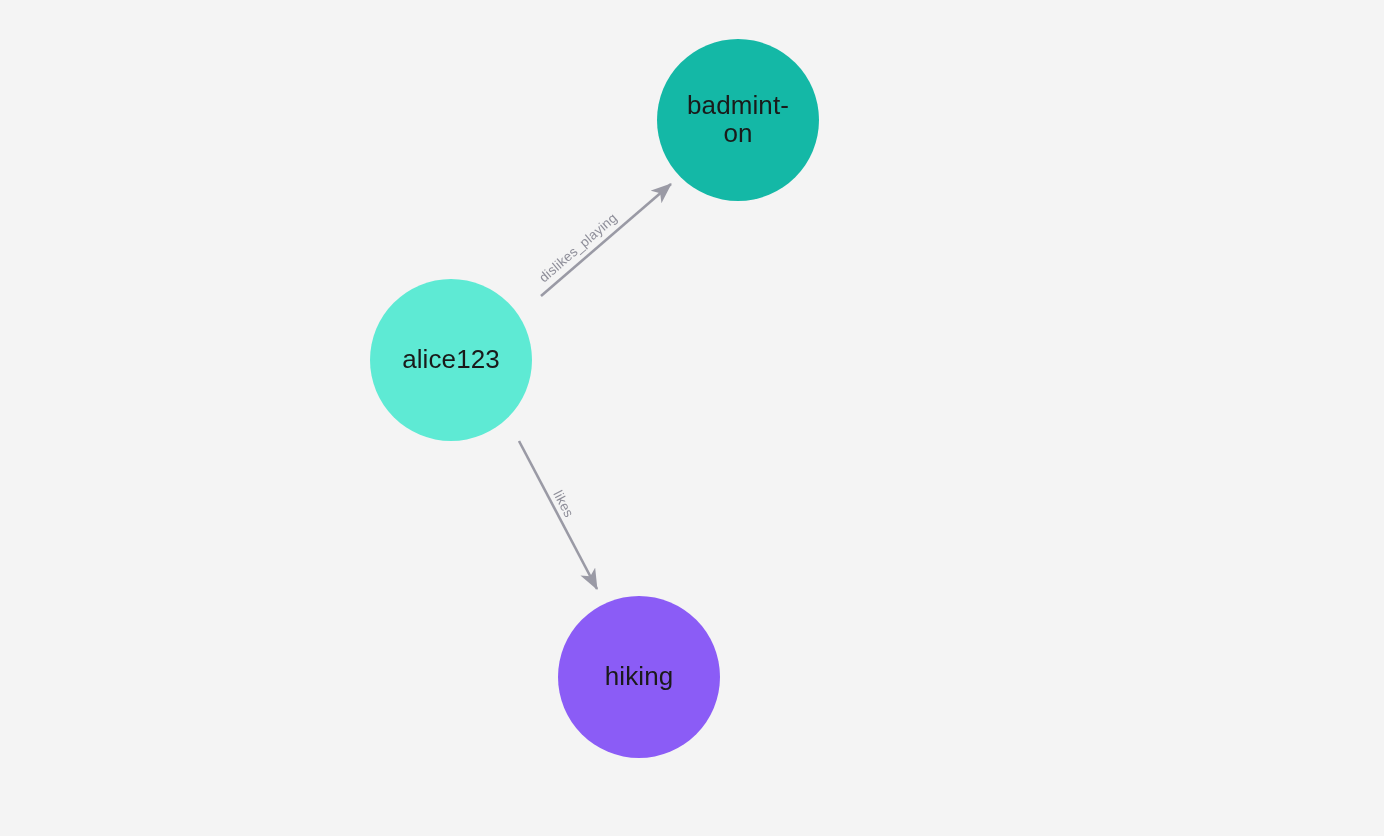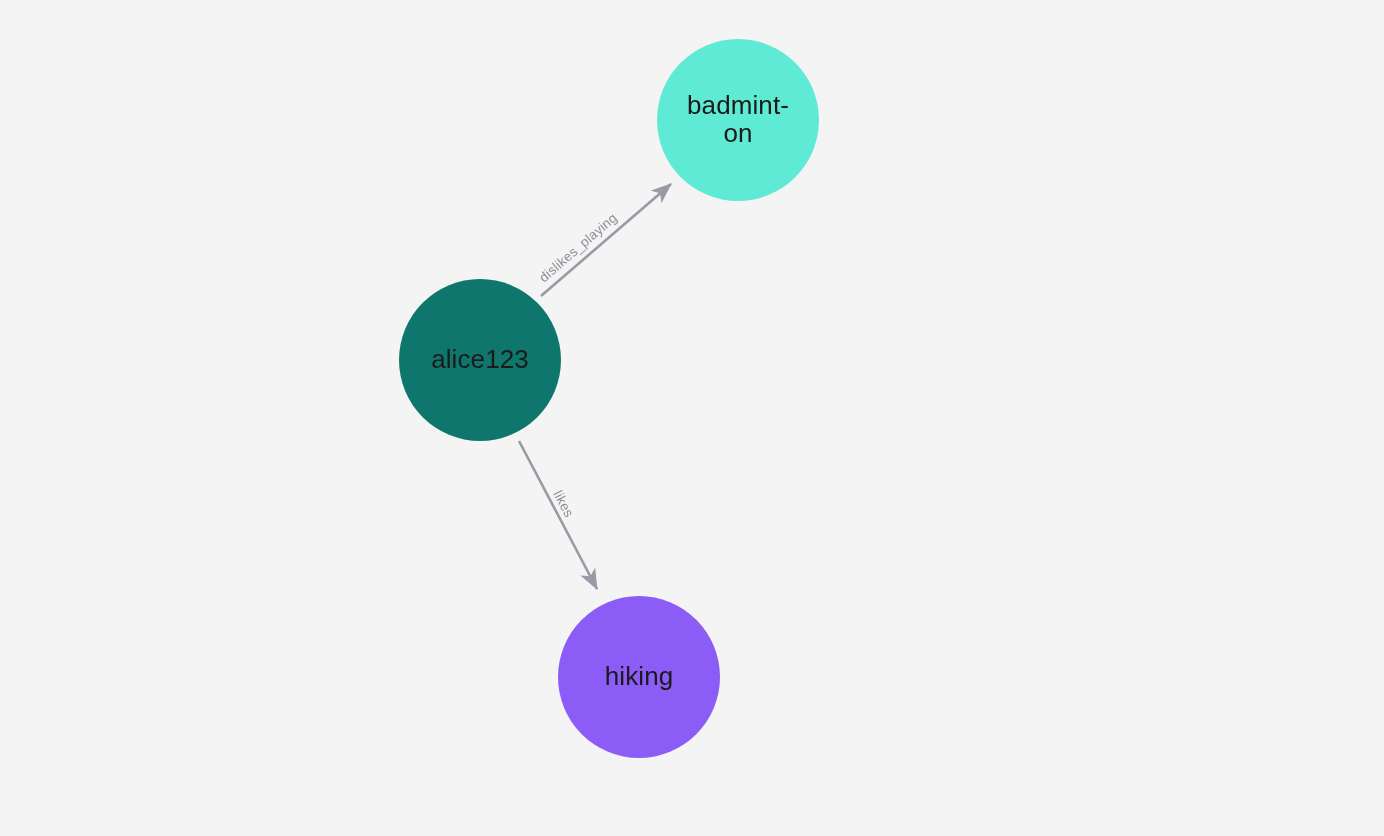--- a/index.html
+++ b/index.html
@@ -70,26 +70,26 @@
 
     <line class="edge-line" x1="541" y1="296" x2="671" y2="184" stroke="#9a9aa5" stroke-width="2.6" marker-end="url(#arrow-dislikes)"></line>
 
     <line class="edge-line" x1="519" y1="441" x2="597" y2="589" stroke="#9a9aa5" stroke-width="2.6" marker-end="url(#arrow-likes)"></line>
   </svg>
 
   <div class="edge-label" style="left:541px; top:272px; transform: rotate(-40.7deg);">dislikes_playing</div>
 
   <div class="edge-label" style="left:557px; top:484px; transform: rotate(62.2deg);">likes</div>
 
-  <div class="graph-node" style="left:657px; top:39px; width:162px; height:162px; background:#5eead4;">
+  <div class="graph-node" style="left:657px; top:39px; width:162px; height:162px; background:#14b8a6;">
     <span class="node-label">badmint-
 on</span>
   </div>
 
-  <div class="graph-node" style="left:399px; top:279px; width:162px; height:162px; background:#0f766e;">
+  <div class="graph-node" style="left:370px; top:279px; width:162px; height:162px; background:#5eead4;">
     <span class="node-label">alice123</span>
   </div>
 
   <div class="graph-node" style="left:558px; top:596px; width:162px; height:162px; background:#8b5cf6;">
     <span class="node-label">hiking</span>
   </div>
 
 </div>
 
 </body></html>

